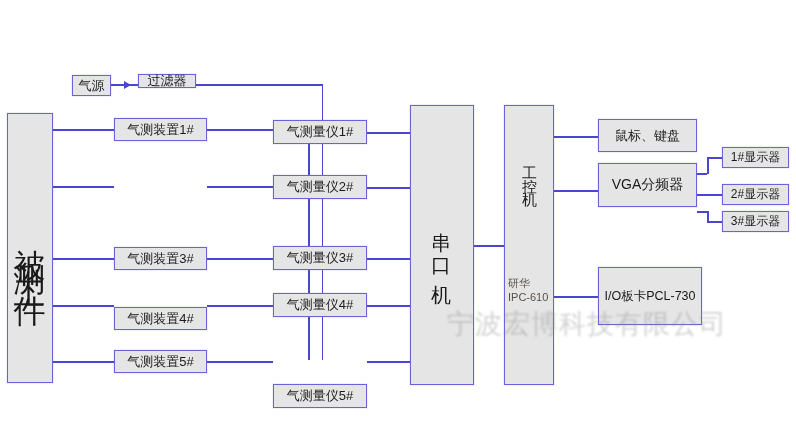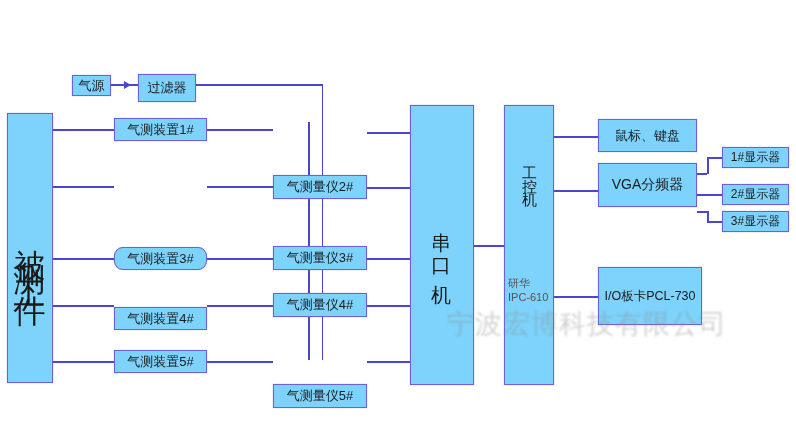--- a/index.html
+++ b/index.html
@@ -8,21 +8,21 @@
   .canvas {
     position: relative;
     width: 796px;
     height: 444px;
     background: #ffffff;
     overflow: hidden;
   }
   .box {
     position: absolute;
     border: 1.5px solid #6a63d8;
-    background: #7dd3fc;
+    background: #e5e5e5;
     color: #1a1a1a;
     display: flex;
     align-items: center;
     justify-content: center;
     font-size: 13px;
     white-space: nowrap;
     z-index: 2;
     box-shadow: 0 0 1px rgba(106,99,216,.6);
   }
   .vtext {
@@ -95,27 +95,28 @@
 </style>
 </head>
 <body>
 
 <div class="canvas">
 
   <div class="box workpiece vtext">被测工件</div>
 
   <div class="box" style="left:72px; top:75px; width:39px; height:21px;">气源</div>
 
-  <div class="box" style="left:138px; top:74px; width:58px; height:28px;">过滤器</div>
+  <div class="box" style="left:138px; top:74px; width:58px; height:14px;">过滤器</div>
 
   <div class="box" style="left:114px; top:118px; width:93px; height:23px;">气测装置1#</div>
-  <div class="box" style="left:114px; top:247px; width:93px; height:23px;border-radius:9px;">气测装置3#</div>
+  <div class="box" style="left:114px; top:247px; width:93px; height:23px;">气测装置3#</div>
   <div class="box" style="left:114px; top:307px; width:93px; height:23px;">气测装置4#</div>
   <div class="box" style="left:114px; top:350px; width:93px; height:23px;">气测装置5#</div>
 
+  <div class="box" style="left:273px; top:120px; width:94px; height:24px;">气测量仪1#</div>
   <div class="box" style="left:273px; top:175px; width:94px; height:24px;">气测量仪2#</div>
   <div class="box" style="left:273px; top:246px; width:94px; height:24px;">气测量仪3#</div>
   <div class="box" style="left:273px; top:293px; width:94px; height:24px;">气测量仪4#</div>
   <div class="box" style="left:273px; top:350px; width:94px; height:24px;margin-top:34px;">气测量仪5#</div>
 
   <div class="box serial vtext">串口机</div>
 
   <div class="box ipc">
     <div class="ipc-title">工控机</div>
     <div class="ipc-sub">

